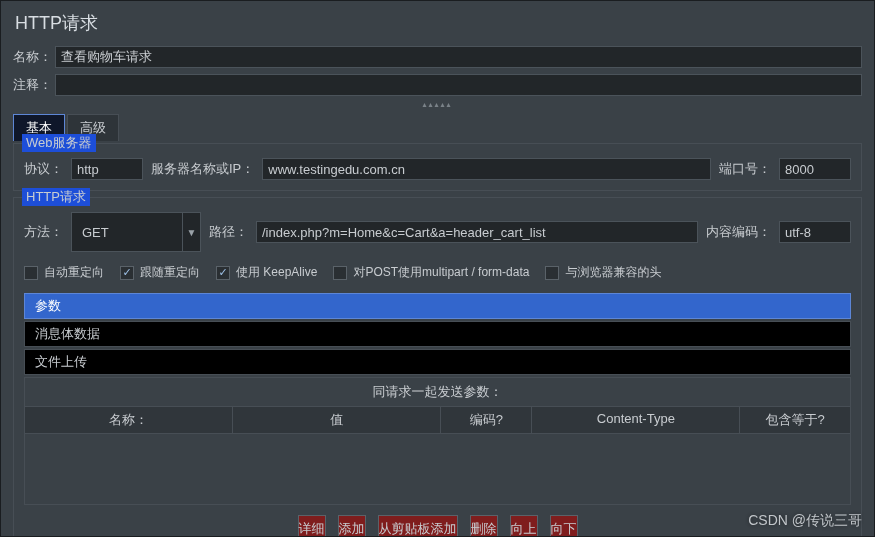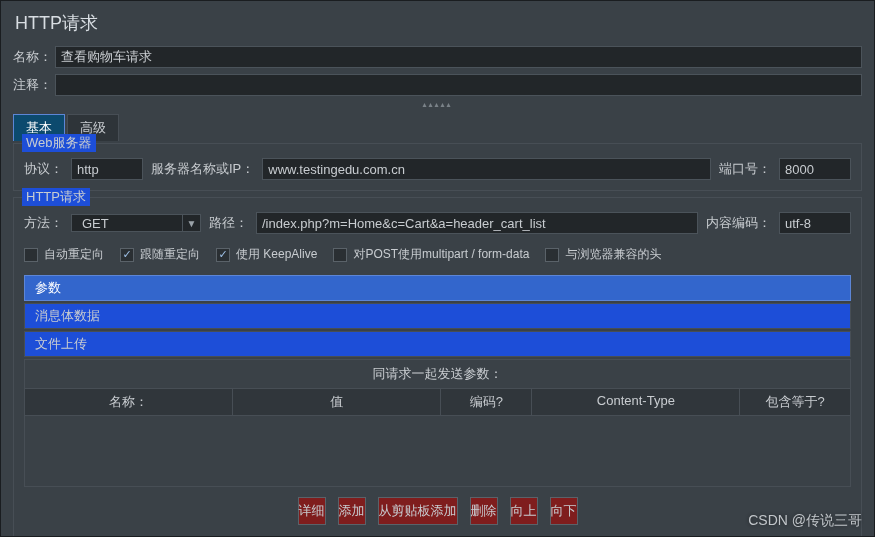--- a/index.html
+++ b/index.html
@@ -54,21 +54,21 @@
 }
 .tab {
   padding: 4px 12px;
   background: #2e3439;
   color: #c8ccd0;
   cursor: pointer;
   border: 1px solid #474e55;
   border-bottom: none;
 }
 .tab.active {
-  background: #0c4a6e;
+  background: #0f172a;
   color: #fff;
   border-color: #5d86d6;
 }
 .fieldset {
   border: 1px solid #474e55;
   margin: 2px 12px 6px;
   padding: 6px 10px 10px;
   position: relative;
 }
 .fieldset-legend {
@@ -85,21 +85,21 @@
   align-items: center;
   gap: 8px;
   margin-top: 8px;
 }
 .lbl { color: #c8ccd0; white-space: nowrap; }
 .select-wrap {
   display: flex;
   align-items: center;
   background: #222629;
   border: 1px solid #4b535a;
-  height: 18px;
+  height: 40px;
 }
 .select-text { padding: 0 10px; color: #c8ccd0; min-width: 110px; }
 .select-arrow {
   border-left: 1px solid #4b535a;
   width: 18px;
   height: 100%;
   display: flex;
   align-items: center;
   justify-content: center;
   color: #9aa2a8;
@@ -125,21 +125,21 @@
   line-height: 1;
 }
 .sub-tabs {
   display: flex;
   gap: 2px;
   margin-top: 12px;
   flex-direction: column;
 }
 .sub-tab {
   padding: 3px 10px;
-  background: #1d4ed8;
+  background: #000000;
   border: 1px solid #474e55;
   cursor: pointer;
 }
 .sub-tab.active {
   background: #3366cc;
   color: #fff;
   border-color: #5d86d6;
 }
 .params-box {
   border: 1px solid #474e55;

